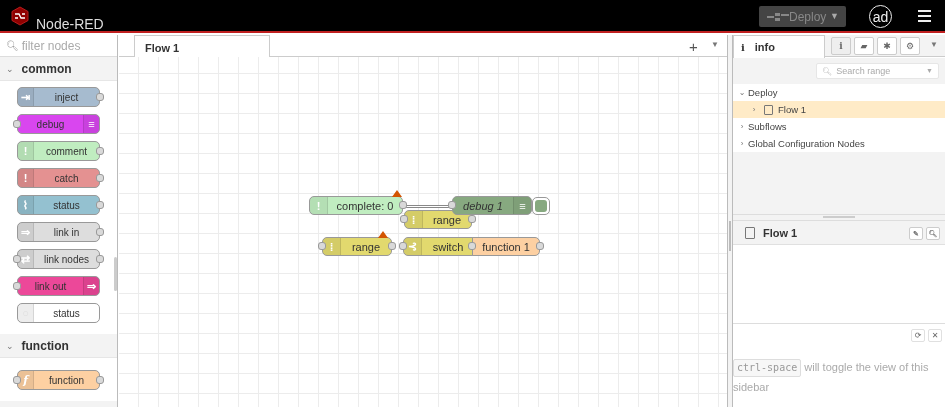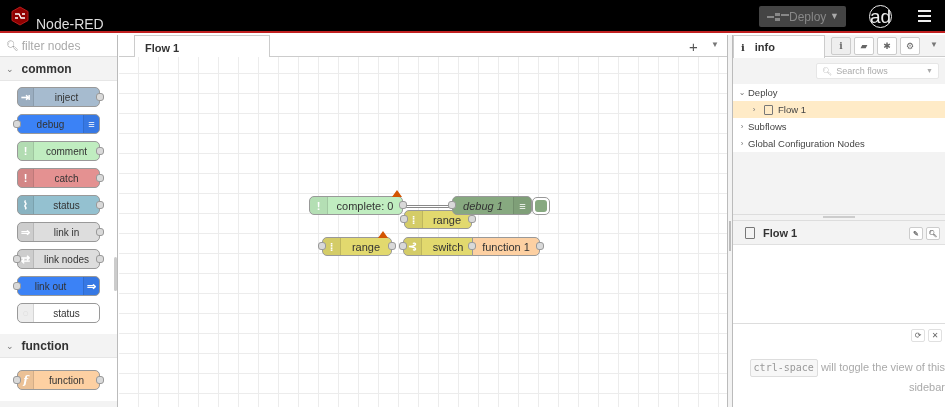--- a/index.html
+++ b/index.html
@@ -5,21 +5,21 @@
   * { box-sizing: border-box; margin: 0; padding: 0; }
   html, body { width: 945px; height: 407px; overflow: hidden; font-family: "Liberation Sans", sans-serif; font-size: 12px; color: #555; background: #fff; }
   .header { position: absolute; left: 0; top: 0; width: 945px; height: 33px; background: #000; border-bottom: 2px solid #c02020; display: flex; align-items: center; }
   .logo { display: flex; align-items: center; margin-left: 10px; }
   .logo-icon { width: 20px; height: 20px; }
   .logo-text { color: #ddd; font-size: 14px; margin-left: 6px; margin-top: 16px; }
   .deploy { position: absolute; left: 759px; top: 6px; width: 87px; height: 21px; background: #444; border-radius: 2px; display: flex; align-items: center; color: #888; font-size: 12px; }
   .deploy .deploy-icon { margin-left: 8px; width: 22px; height: 10px; }
   .deploy .label { }
   .deploy .caret { position: absolute; right: 7px; top: 5px; font-size: 9px; color: #aaa; }
-  .avatar { position: absolute; left: 869px; top: 5px; width: 23px; height: 23px; border: 1.5px solid #eee; border-radius: 50%; color: #eee; font-size: 19px; display: flex; align-items: center; justify-content: center; }
+  .avatar { position: absolute; left: 869px; top: 5px; width: 23px; height: 23px; border: 1.5px solid #eee; border-radius: 50%; color: #eee; font-size: 14px; display: flex; align-items: center; justify-content: center; }
   .menu-btn { position: absolute; left: 918px; top: 10px; width: 13px; height: 12px; display: flex; flex-direction: column; justify-content: space-between; }
   .menu-btn span { display: block; height: 2px; background: #eee; }
 
   .palette { position: absolute; left: 0; top: 35px; width: 118px; height: 372px; background: #f3f3f3; border-right: 1px solid #bbb; overflow: hidden; }
   .palette-search { height: 22px; background: #fff; border-bottom: 1px solid #ddd; display: flex; align-items: center; padding-left: 6px; color: #aaa; font-size: 12px; }
   .palette-search .mag { font-size: 10px; margin-right: 3px; color: #999; }
   .cat-header { height: 24px; display: flex; align-items: center; padding-left: 6px; font-weight: bold; color: #333; font-size: 12px; background: #f3f3f3; border-bottom: 1px solid #e6e6e6; }
   .cat-header .chev { font-size: 9px; color: #777; margin-right: 8px; font-weight: normal; }
   .cat-body { background: #fff; padding: 6px 0 4px 0; }
   .pnode { position: relative; width: 83px; height: 20px; margin: 0 0 7px 17px; border: 1px solid #999; border-radius: 5px; display: flex; align-items: center; font-size: 10px; color: #333; }
@@ -70,21 +70,21 @@
   .sb-split .grip { position: absolute; left: 90px; top: 1px; width: 32px; height: 2px; background: #ccc; }
   .sb-info { position: absolute; left: 0; top: 185px; width: 212px; height: 100px; background: #fff; border-top: 1px solid #ddd; }
   .info-head { height: 24px; background: #f3f3f3; border-bottom: 1px solid #e0e0e0; display: flex; align-items: center; padding-left: 12px; font-weight: bold; font-size: 11px; color: #333; position: relative; }
   .info-head .flow-icon { display: inline-block; width: 10px; height: 12px; border: 1px solid #777; margin-right: 8px; border-radius: 1px; }
   .info-head .mini { position: absolute; top: 6px; width: 14px; height: 13px; border: 1px solid #ccc; border-radius: 2px; background: #fff; font-size: 7px; color: #777; display: flex; align-items: center; justify-content: center; }
   .info-row { height: 23px; display: flex; border-bottom: 1px solid #e6e6e6; font-size: 10px; }
   .info-row .k { width: 67px; background: #f3f3f3; padding: 5px 3px; color: #444; }
   .info-row .v { flex: 1; color: #a33; padding: 5px 3px; }
   .sb-help { position: absolute; left: 0; top: 288px; width: 212px; height: 84px; background: #fff; border-top: 1px solid #ddd; }
   .help-btn { position: absolute; top: 5px; width: 14px; height: 13px; border: 1px solid #e0e0e0; border-radius: 2px; font-size: 8px; color: #666; display: flex; align-items: center; justify-content: center; }
-  .help-text { position: absolute; left: 0; top: 33px; width: 212px; text-align: right; font-size: 11px; color: #aaa; line-height: 20px; }
+  .help-text { position: absolute; left: 0; top: 33px; width: 212px; text-align: left; font-size: 11px; color: #aaa; line-height: 20px; }
   .kbd { display: inline-block; border: 1px solid #ddd; background: #f7f7f7; border-radius: 2px; padding: 0 3px; font-family: "DejaVu Sans Mono", monospace; font-size: 10px; color: #999; line-height: 16px; }
 </style>
 </head>
 <body>
 
 <div class="header">
   <div class="logo">
     <svg class="logo-icon" viewBox="0 0 20 20">
       <polygon points="10,1 18,5.5 18,14.5 10,19 2,14.5 2,5.5" fill="#8f0000" stroke="#b71c1c"></polygon>
       <path d="M5 8 H9 L11 12 H15 M5 12 H8 M12 8 H15" stroke="#fff" stroke-width="1.3" fill="none"></path>
@@ -117,21 +117,21 @@
   <div class="cat-header">
     <span class="chev">⌄</span>
     <span>common</span>
   </div>
   <div class="cat-body">
     <div class="pnode" style="background:#a6bbcf">
       <span class="ico">⇥</span>
       <span class="lbl">inject</span>
       <span class="port r"></span>
     </div>
-    <div class="pnode" style="background:#3b82f6">
+    <div class="pnode" style="background:#d946ef">
       <span class="port l"></span>
       <span class="lbl">debug</span>
       <span class="ico right">≡</span>
     </div>
     <div class="pnode" style="background:#c0edc0">
       <span class="ico">!</span>
       <span class="lbl">comment</span>
       <span class="port r"></span>
     </div>
     <div class="pnode" style="background:#e49191">
@@ -148,21 +148,21 @@
       <span class="ico">⇒</span>
       <span class="lbl">link in</span>
       <span class="port r"></span>
     </div>
     <div class="pnode" style="background:#dddddd">
       <span class="port l"></span>
       <span class="ico">⇄</span>
       <span class="lbl">link nodes</span>
       <span class="port r"></span>
     </div>
-    <div class="pnode" style="background:#3b82f6">
+    <div class="pnode" style="background:#ec4899">
       <span class="port l"></span>
       <span class="lbl">link out</span>
       <span class="ico right">⇒</span>
     </div>
     <div class="pnode" style="background:#ffffff">
       <span class="ico" style="color:#ddd">○</span>
       <span class="lbl">status</span>
     </div>
   </div>
   <div class="cat-header" style="margin-top:0">
@@ -255,21 +255,21 @@
         <span>✱</span>
       </div>
     <div class="sb-btn" style="left:167px">
         <span>⚙</span>
       </div>
     <span class="sb-caret">▼</span>
   </div>
   <div class="sb-top">
     <div class="sb-search">
       <span class="mag">🔍︎</span>
-      <span>Search flows</span>
+      <span>Search range</span>
       <span class="caret">▼</span>
     </div>
     <div class="tree">
       <div class="tree-row">
         <span class="chev">⌄</span>
         <span>Deploy</span>
       </div>
       <div class="tree-row sel" style="padding-left:15px">
         <span class="chev">›</span>
         <span class="flow-icon"></span>

